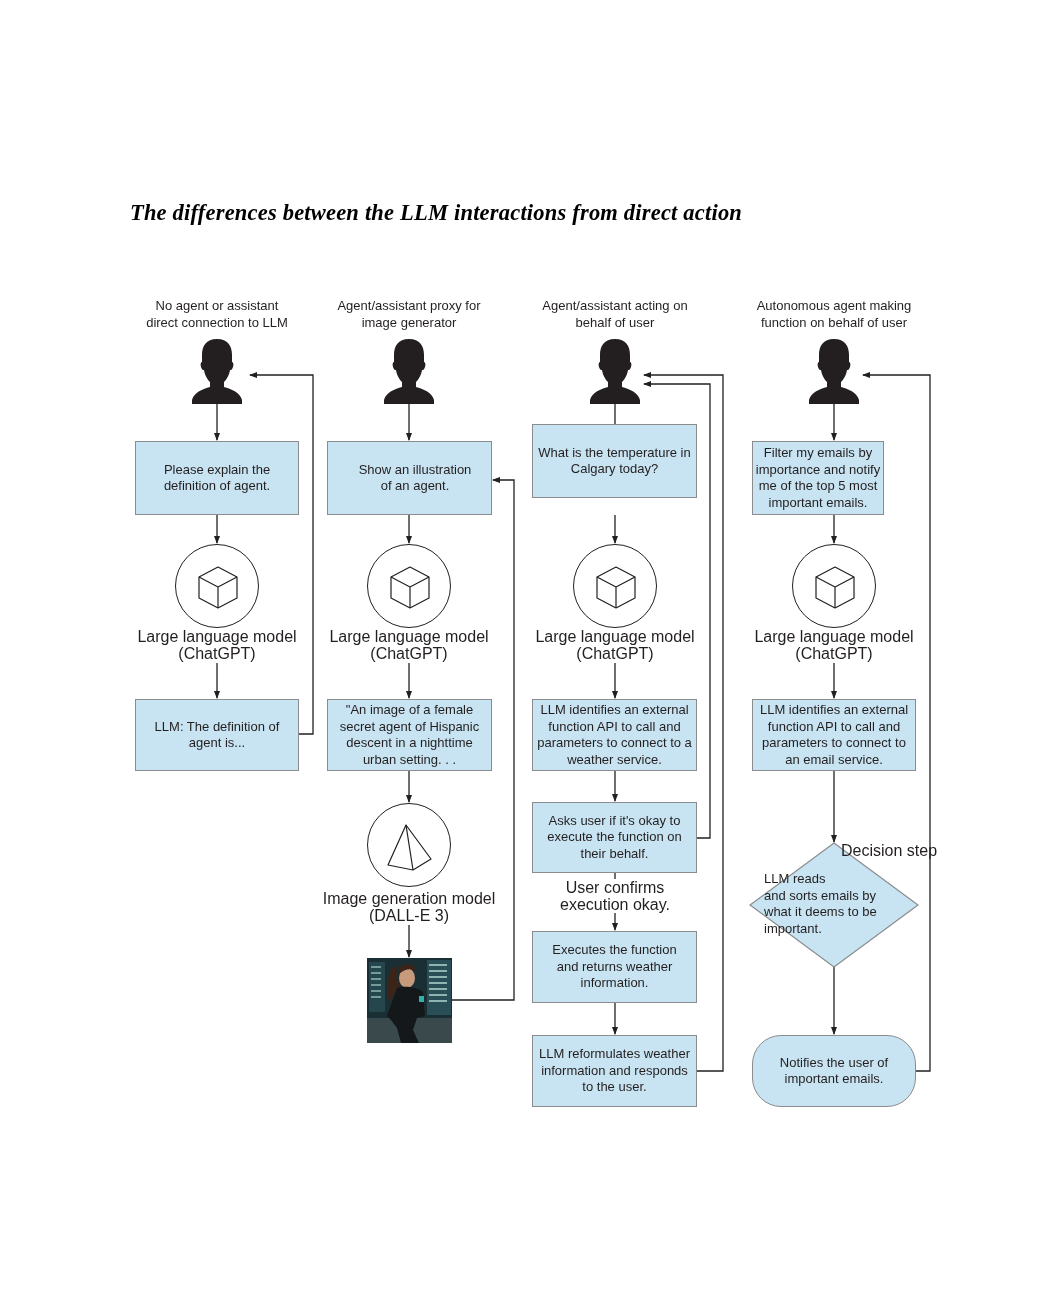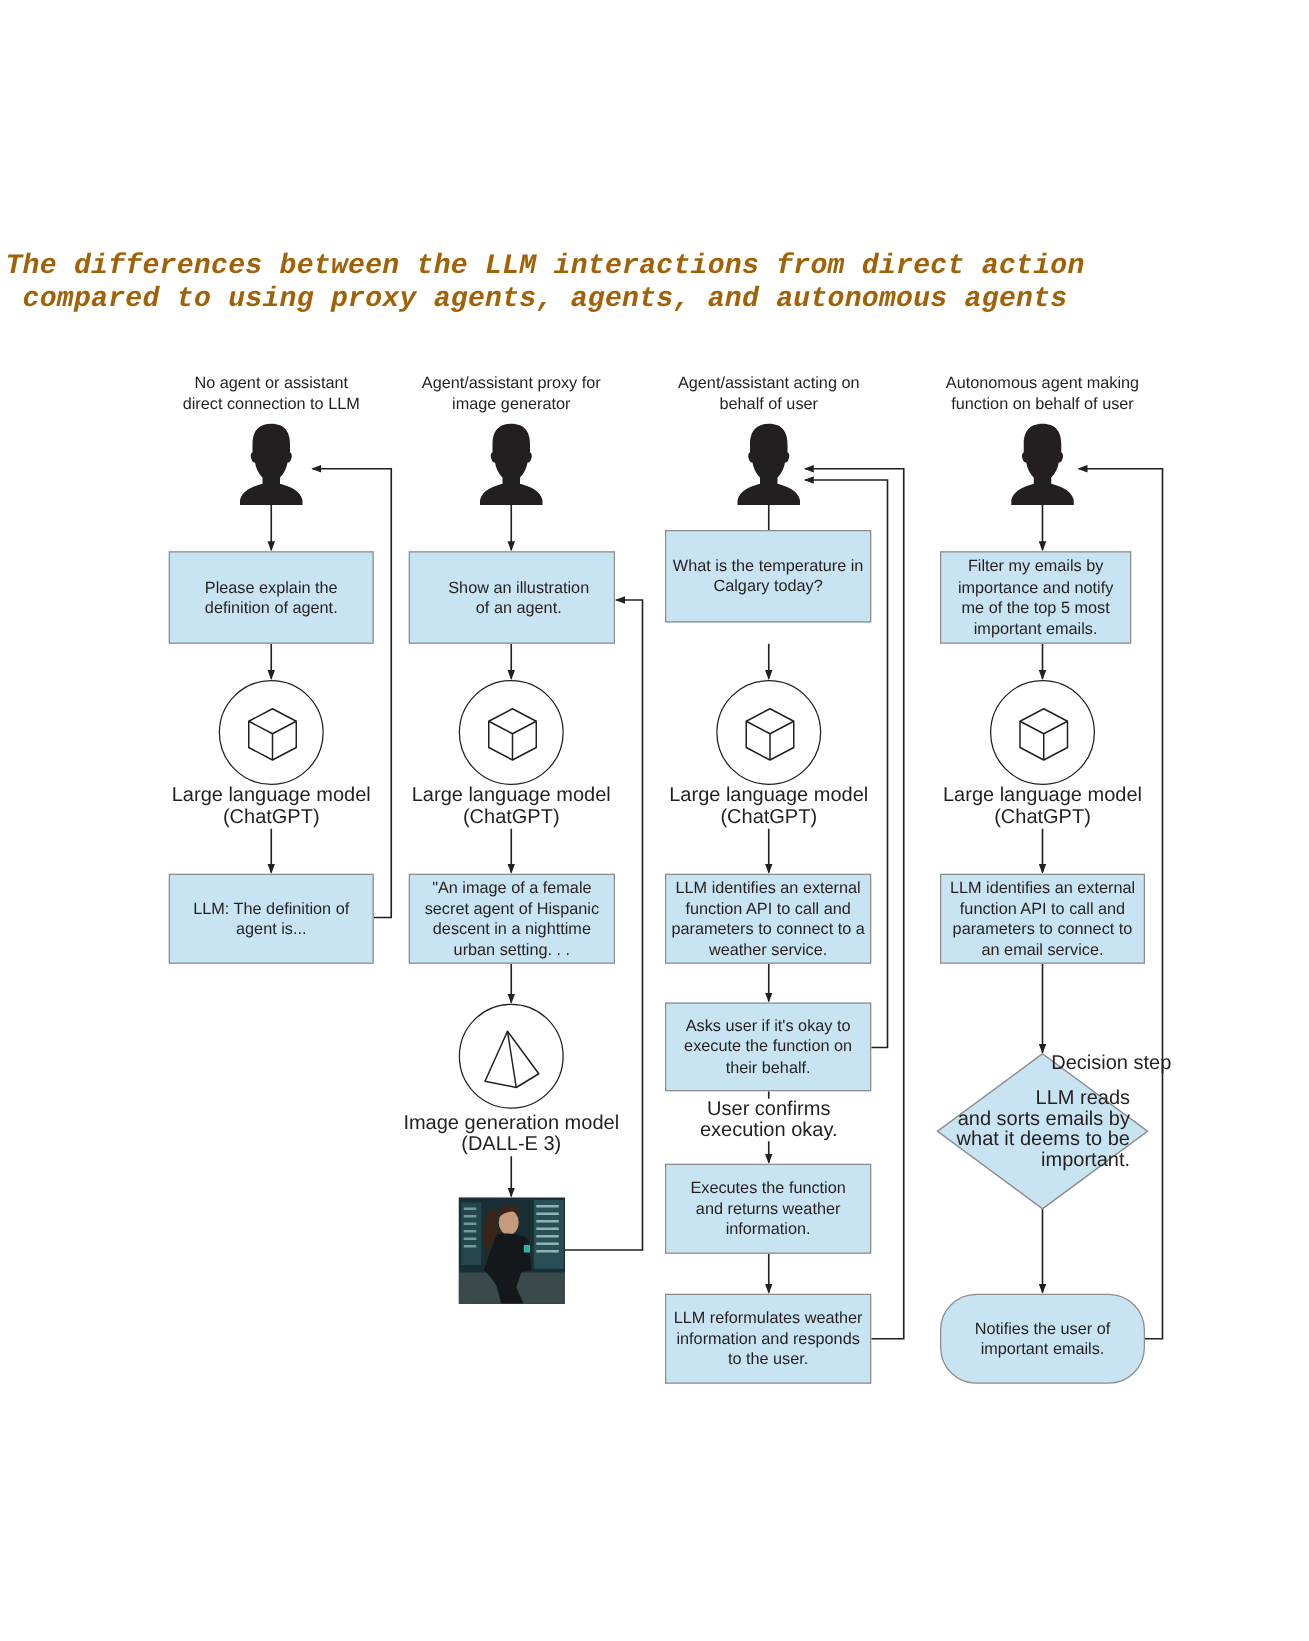--- a/index.html
+++ b/index.html
@@ -1,42 +1,41 @@
 <!DOCTYPE html>
 <html><head>
 <meta charset="utf-8">
 <style>
   html, body { margin: 0; padding: 0; background: #ffffff; }
   body { width: 1047px; height: 1313px; position: relative; overflow: hidden;
          font-family: "Liberation Sans", sans-serif; color: #231f20; }
   .title { position: absolute; left: 0; width: 872px; top: 199px; text-align: center;
-           font-family: Liberation Mono, monospace; font-weight: bold; font-style: italic;
-           font-size: 22.5px; line-height: 27px; color: #a16207; letter-spacing: 0.2px; }
+           font-family: Liberation Serif, serif; font-weight: bold; font-style: italic;
+           font-size: 22.5px; line-height: 27px; color: #000000; letter-spacing: 0.2px; }
   .title div { white-space: nowrap; }
   .col-head { position: absolute; width: 220px; text-align: center; font-size: 13px; line-height: 17px; }
   .box { position: absolute; background: #c8e3f1; border: 1px solid #8a8c8e; box-sizing: border-box;
          display: flex; align-items: center; justify-content: center; text-align: center;
          font-size: 13px; line-height: 16.5px; padding: 0 2px; }
   .label { position: absolute; text-align: center; font-size: 16px; line-height: 17px; white-space: nowrap; }
   .label.left { text-align: left; margin-top: 41px; }
   svg.wires { position: absolute; left: 0; top: 0; pointer-events: none; }
   .person { position: absolute; width: 52px; height: 68px; }
   .circle { position: absolute; width: 84px; height: 84px; border: 1.2px solid #231f20; border-radius: 50%;
             box-sizing: border-box; background: #fff; }
   .circle svg { position: absolute; left: 0; top: 0; }
   .photo { position: absolute; left: 367px; top: 958px; width: 85px; height: 85px; overflow: hidden;
            background: linear-gradient(160deg, #1d3a40 0%, #2e5b62 30%, #17292c 60%, #0d1516 100%); }
-  .diamond-text { position: absolute; text-align: right; font-size: 16px; line-height: 16.5px; }
+  .diamond-text { position: absolute; text-align: left; font-size: 13px; line-height: 16.5px; }
 </style>
 </head>
 <body>
 
 <div class="title">
   <div>The differences between the LLM interactions from direct action</div>
-  <div>compared to using proxy agents, agents, and autonomous agents</div>
 </div>
 
 <svg class="wires" width="1047" height="1313">
   <defs>
     <marker id="ah" markerWidth="8" markerHeight="8" refX="7" refY="4" orient="auto" markerUnits="userSpaceOnUse">
       <path d="M0,1 L8,4 L0,7 Z" fill="#231f20"></path>
     </marker>
   </defs>
   <g stroke="#231f20" stroke-width="1.3" fill="none">
 
@@ -105,21 +104,21 @@
 
 <div class="box" style="left:135px; top:441px; width:164px; height:74px;">
   <span style="max-width:120px;">Please explain the definition of agent.</span>
 </div>
 <div class="box" style="left:327px; top:441px; width:165px; height:74px;padding-left:13px;">
   <span style="max-width:125px;">Show an illustration of an agent.</span>
 </div>
 <div class="box" style="left:532px; top:424px; width:165px; height:74px;">
   <span style="max-width:155px;">What is the temperature in Calgary today?</span>
 </div>
-<div class="box" style="left:752px; top:441px; width:153px; height:74px;text-align:center;">
+<div class="box" style="left:752px; top:441px; width:132px; height:74px;text-align:center;">
   <span style="max-width:140px;">Filter my emails by importance and notify me of the top 5 most important emails.</span>
 </div>
 
 <div class="circle" style="left:175px; top:544px;">
   <svg width="84" height="84" viewBox="0 0 84 84">
     <g fill="none" stroke="#231f20" stroke-width="1.2" stroke-linejoin="round">
       <path d="M42 22 L61 32 L61 53 L42 63 L23 53 L23 32 Z"></path>
       <path d="M23 32 L42 42 L61 32 M42 42 L42 63"></path>
     </g>
   </svg>

